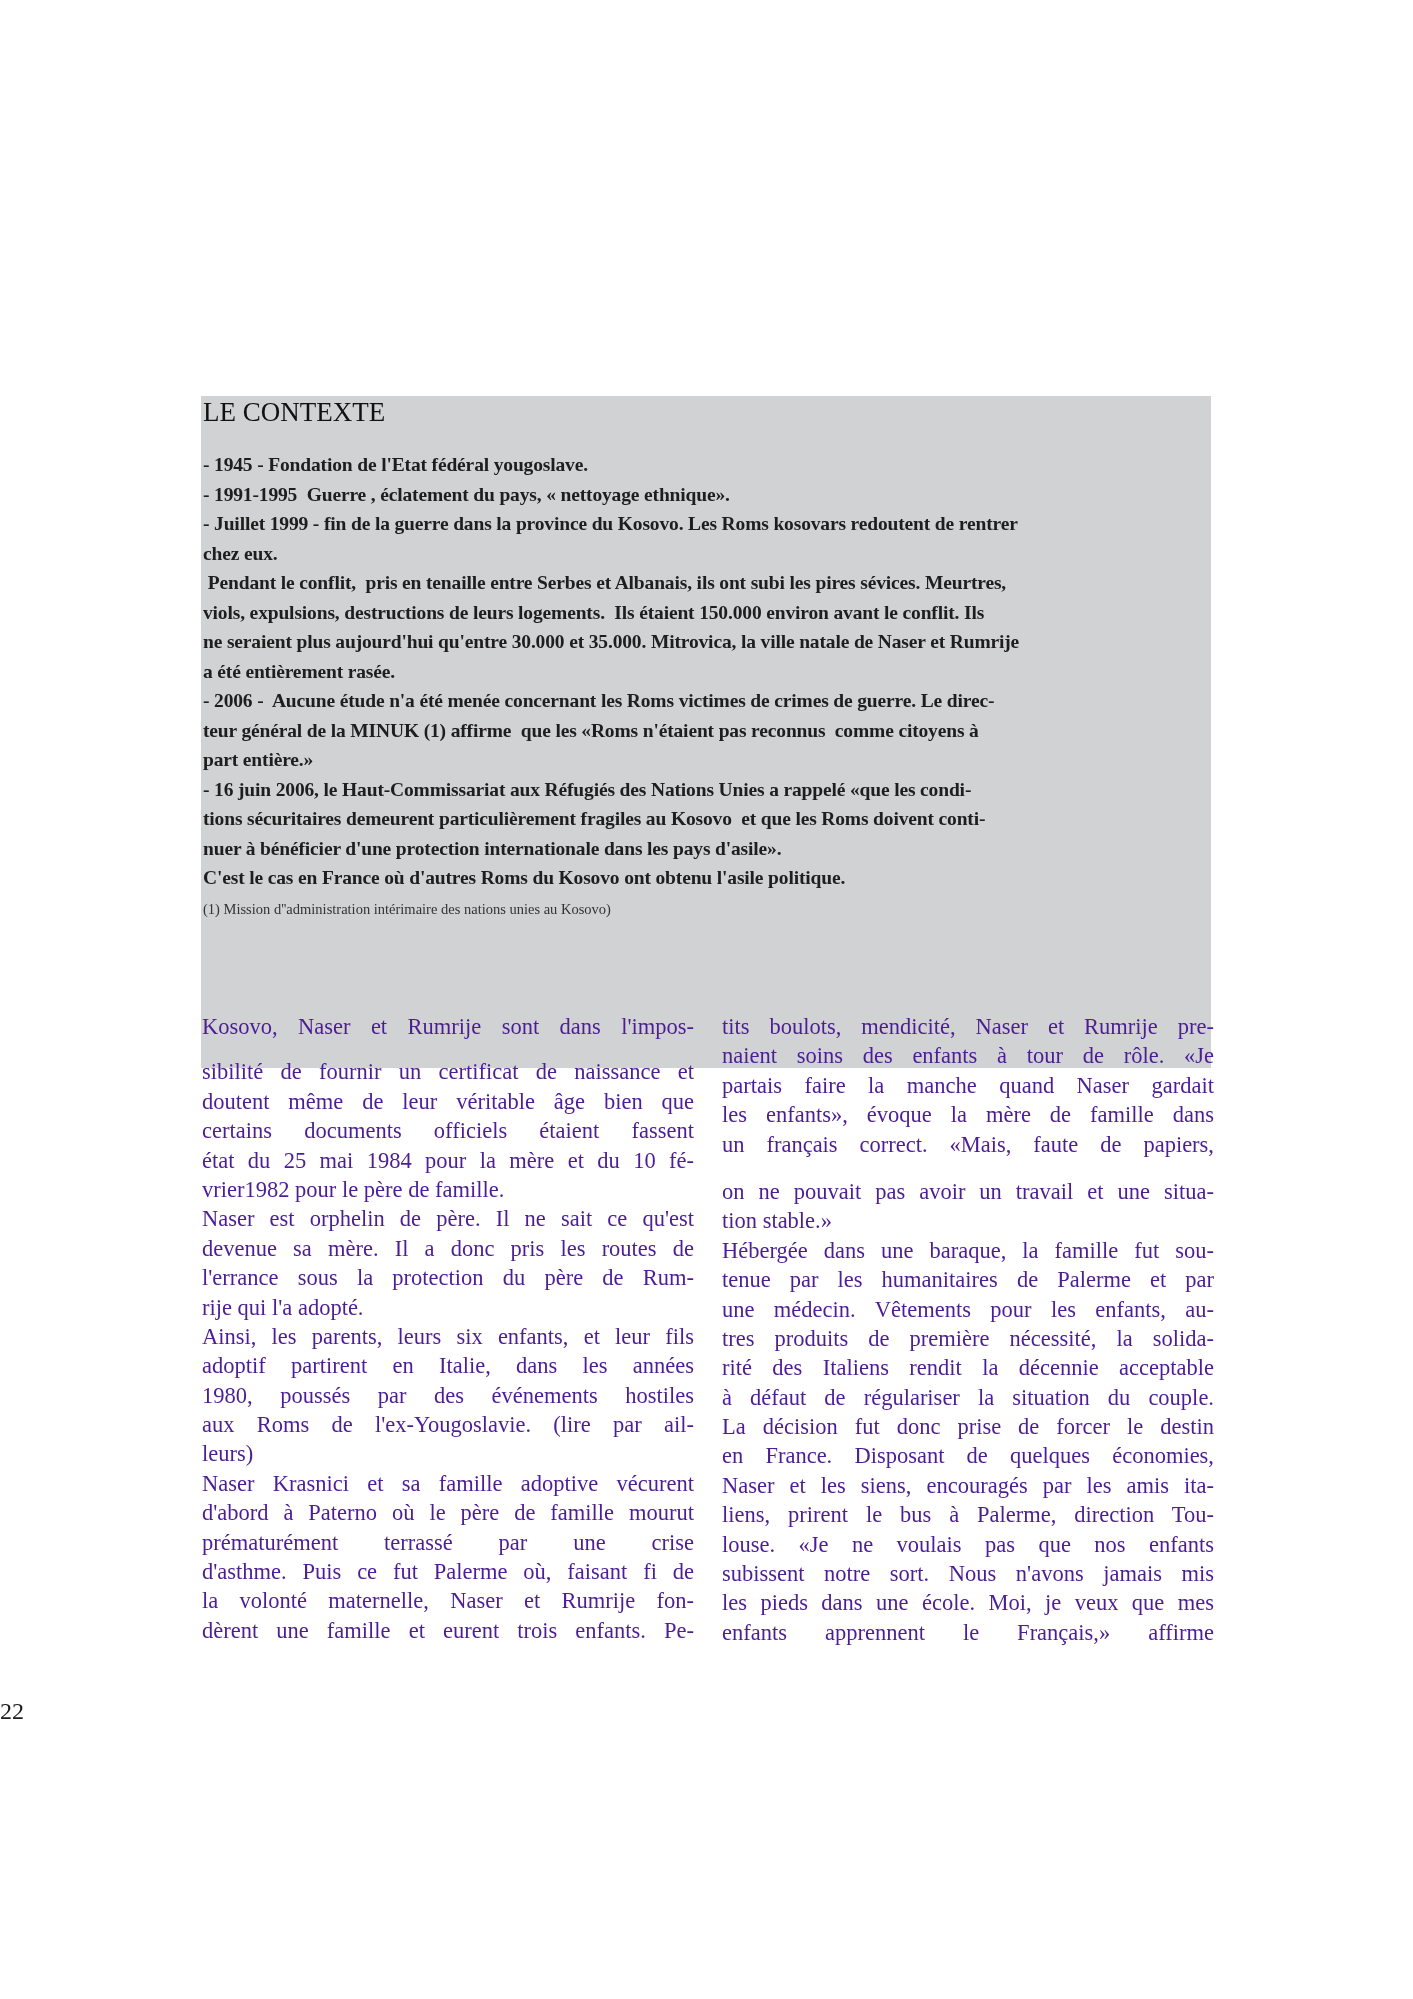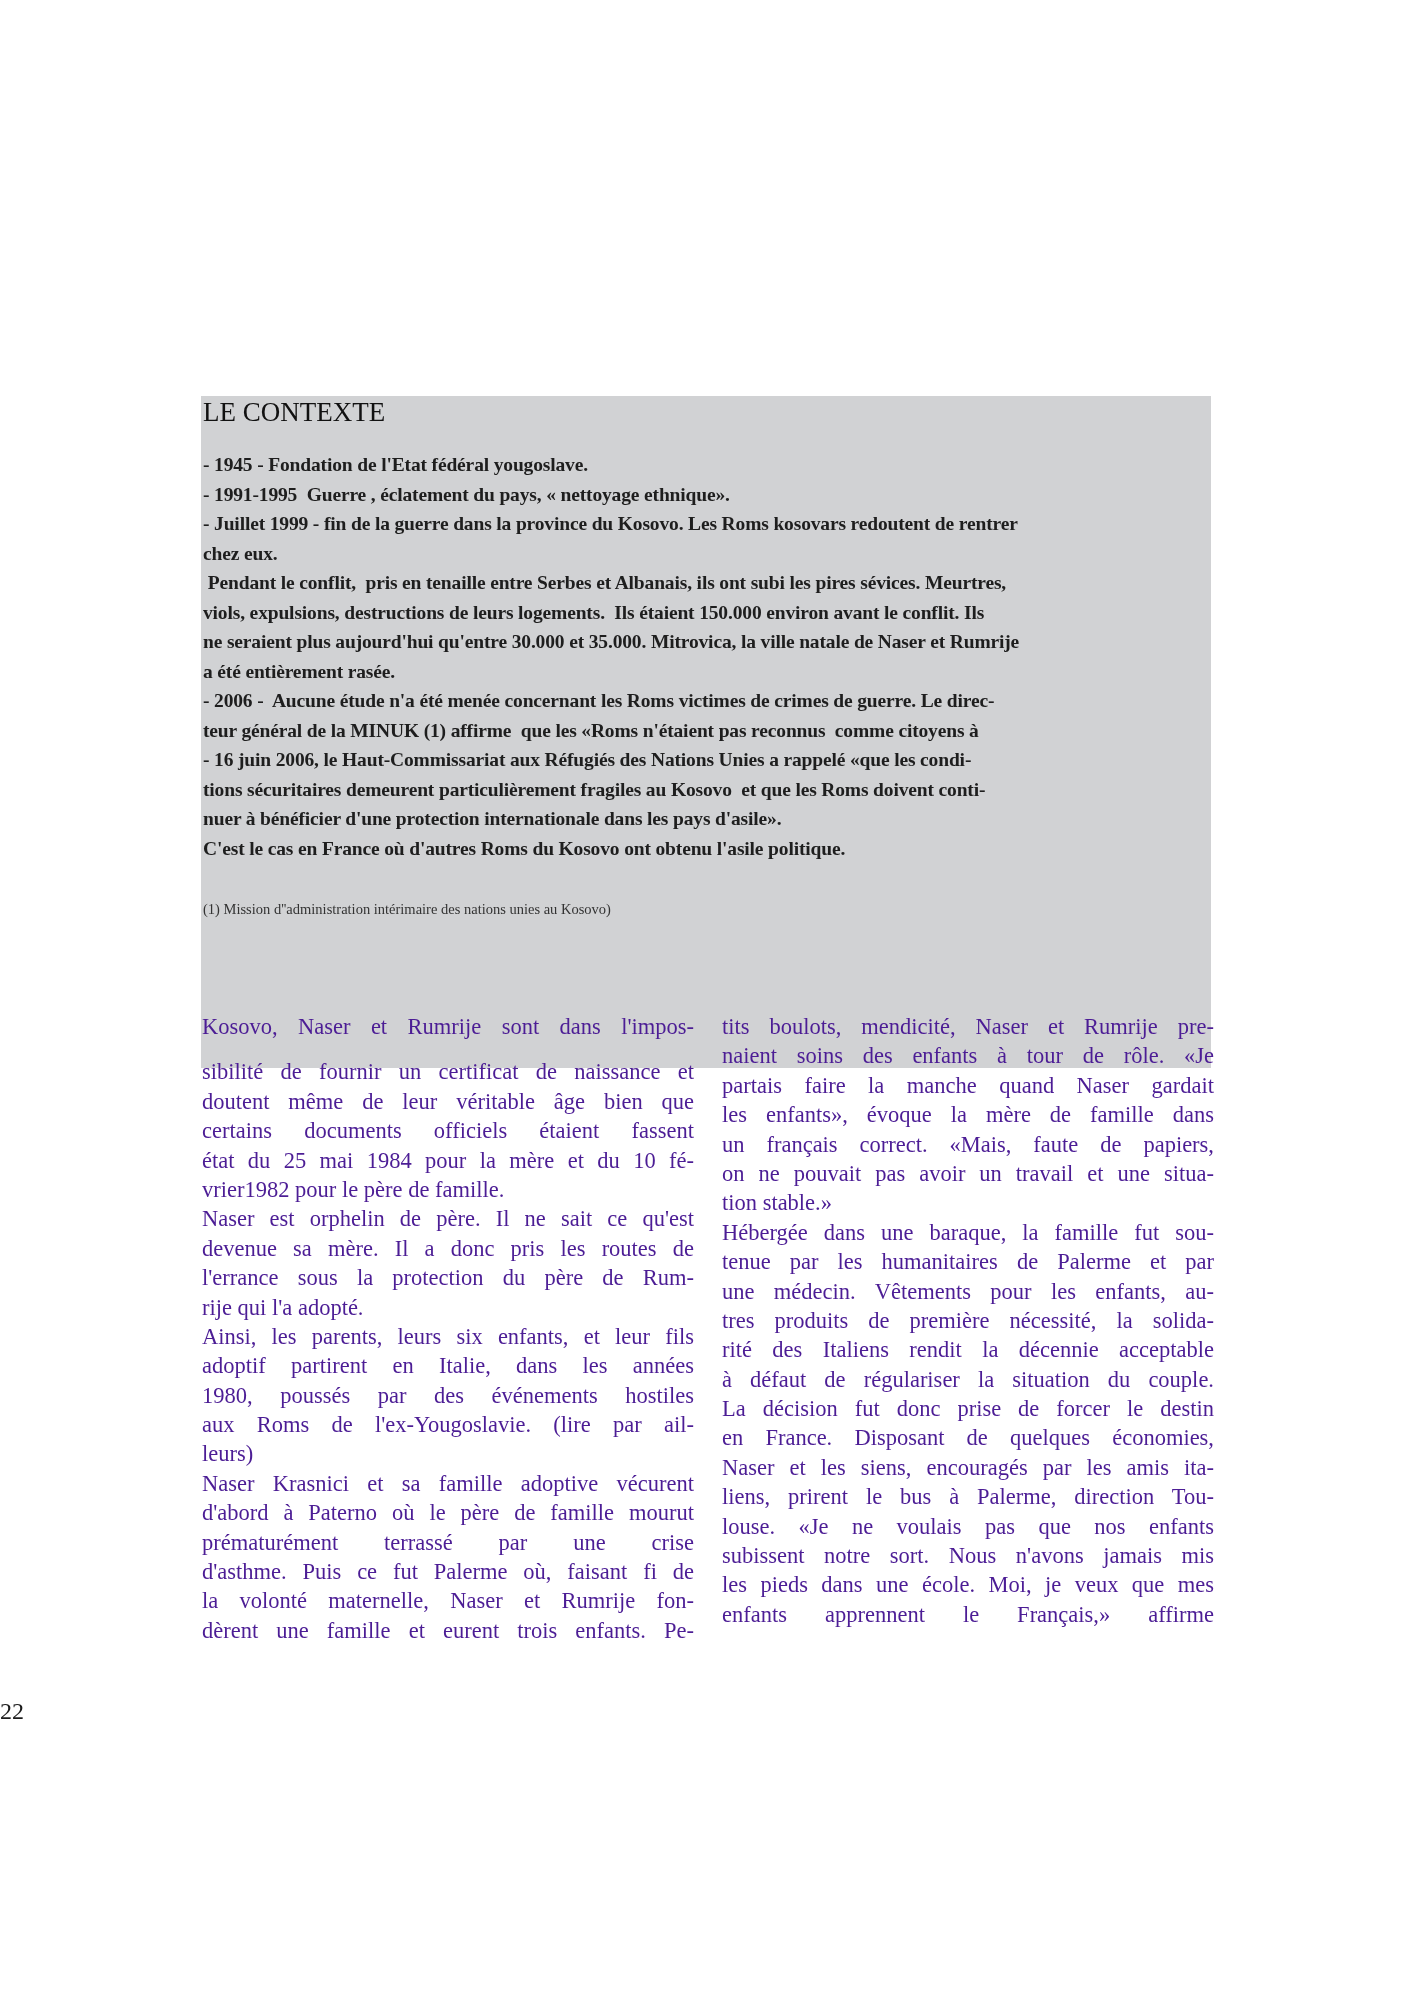--- a/index.html
+++ b/index.html
@@ -47,20 +47,21 @@
       <span class="context-line">- 1945 - Fondation de l'Etat fédéral yougoslave.</span>
       <span class="context-line">- 1991-1995  Guerre , éclatement du pays, « nettoyage ethnique».</span>
       <span class="context-line">- Juillet 1999 - fin de la guerre dans la province du Kosovo. Les Roms kosovars redoutent de rentrer</span>
       <span class="context-line">chez eux.</span>
       <span class="context-line"> Pendant le conflit,  pris en tenaille entre Serbes et Albanais, ils ont subi les pires sévices. Meurtres,</span>
       <span class="context-line">viols, expulsions, destructions de leurs logements.  Ils étaient 150.000 environ avant le conflit. Ils</span>
       <span class="context-line">ne seraient plus aujourd'hui qu'entre 30.000 et 35.000. Mitrovica, la ville natale de Naser et Rumrije</span>
       <span class="context-line">a été entièrement rasée.</span>
       <span class="context-line">- 2006 -  Aucune étude n'a été menée concernant les Roms victimes de crimes de guerre. Le direc-</span>
       <span class="context-line">teur général de la MINUK (1) affirme  que les «Roms n'étaient pas reconnus  comme citoyens à</span>
+      <span class="context-line">part entière.»</span>
       <span class="context-line">- 16 juin 2006, le Haut-Commissariat aux Réfugiés des Nations Unies a rappelé «que les condi-</span>
       <span class="context-line">tions sécuritaires demeurent particulièrement fragiles au Kosovo  et que les Roms doivent conti-</span>
       <span class="context-line">nuer à bénéficier d'une protection internationale dans les pays d'asile».</span>
       <span class="context-line">C'est le cas en France où d'autres Roms du Kosovo ont obtenu l'asile politique.</span>
     </div>
   <div class="context-footnote">(1) Mission d''administration intérimaire des nations unies au Kosovo)</div>
 </div>
 
 <div class="column column-left" id="col-left">
     <span class="col-line justify" style="white-space: normal; overflow: hidden;">Kosovo, Naser et Rumrije sont dans l'impos-</span>
@@ -84,21 +85,21 @@
     <span class="col-line justify" style="white-space: normal; overflow: hidden;">d'asthme. Puis ce fut Palerme où, faisant fi de</span>
     <span class="col-line justify" style="white-space: normal; overflow: hidden;">la volonté maternelle, Naser et Rumrije fon-</span>
     <span class="col-line justify" style="white-space: normal; overflow: hidden;">dèrent une famille et eurent trois enfants. Pe-</span>
   </div>
 <div class="column column-right" id="col-right">
     <span class="col-line justify" style="white-space: normal; overflow: hidden;">tits boulots, mendicité, Naser et Rumrije pre-</span>
     <span class="col-line justify" style="white-space: normal; overflow: hidden;">naient soins des enfants à tour de rôle. «Je</span>
     <span class="col-line justify" style="white-space: normal; overflow: hidden;">partais faire la manche quand Naser gardait</span>
     <span class="col-line justify" style="white-space: normal; overflow: hidden;">les enfants», évoque la mère de famille dans</span>
     <span class="col-line justify" style="white-space: normal; overflow: hidden;">un  français correct. «Mais, faute de papiers,</span>
-    <span class="col-line justify" style="white-space: normal; overflow: hidden;">on ne pouvait pas avoir un travail et une situa-</span>
+    <span class="col-line justify" style="white-space: normal; overflow: hidden; margin-top: 18px;">on ne pouvait pas avoir un travail et une situa-</span>
     <span class="col-line">tion stable.»</span>
     <span class="col-line justify" style="white-space: normal; overflow: hidden;">Hébergée dans une baraque, la famille fut sou-</span>
     <span class="col-line justify" style="white-space: normal; overflow: hidden;">tenue par les humanitaires de Palerme et par</span>
     <span class="col-line justify" style="white-space: normal; overflow: hidden;">une médecin. Vêtements pour les enfants, au-</span>
     <span class="col-line justify" style="white-space: normal; overflow: hidden;">tres produits de première nécessité, la solida-</span>
     <span class="col-line justify" style="white-space: normal; overflow: hidden;">rité des Italiens rendit la décennie acceptable</span>
     <span class="col-line justify" style="white-space: normal; overflow: hidden;">à défaut de régulariser la situation du couple.</span>
     <span class="col-line justify" style="white-space: normal; overflow: hidden;">La décision fut donc prise de forcer le destin</span>
     <span class="col-line justify" style="white-space: normal; overflow: hidden;">en France. Disposant de quelques économies,</span>
     <span class="col-line justify" style="white-space: normal; overflow: hidden;">Naser et les siens, encouragés par les amis ita-</span>

